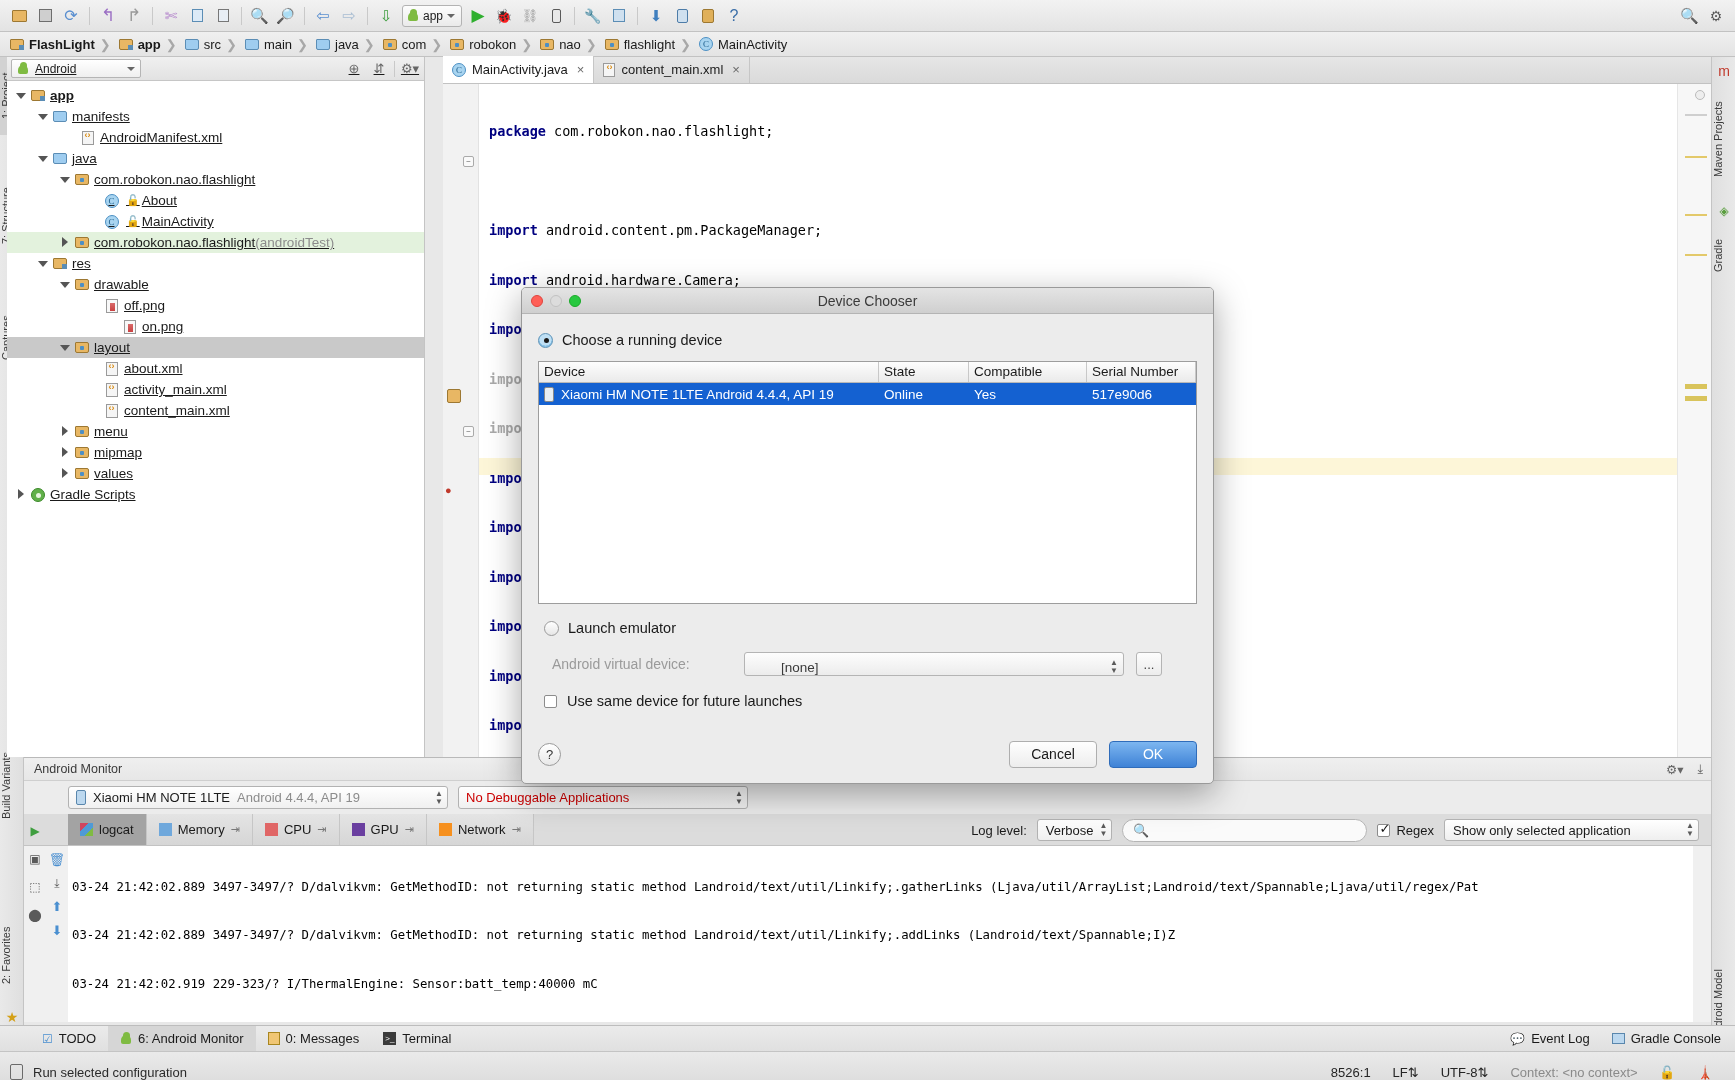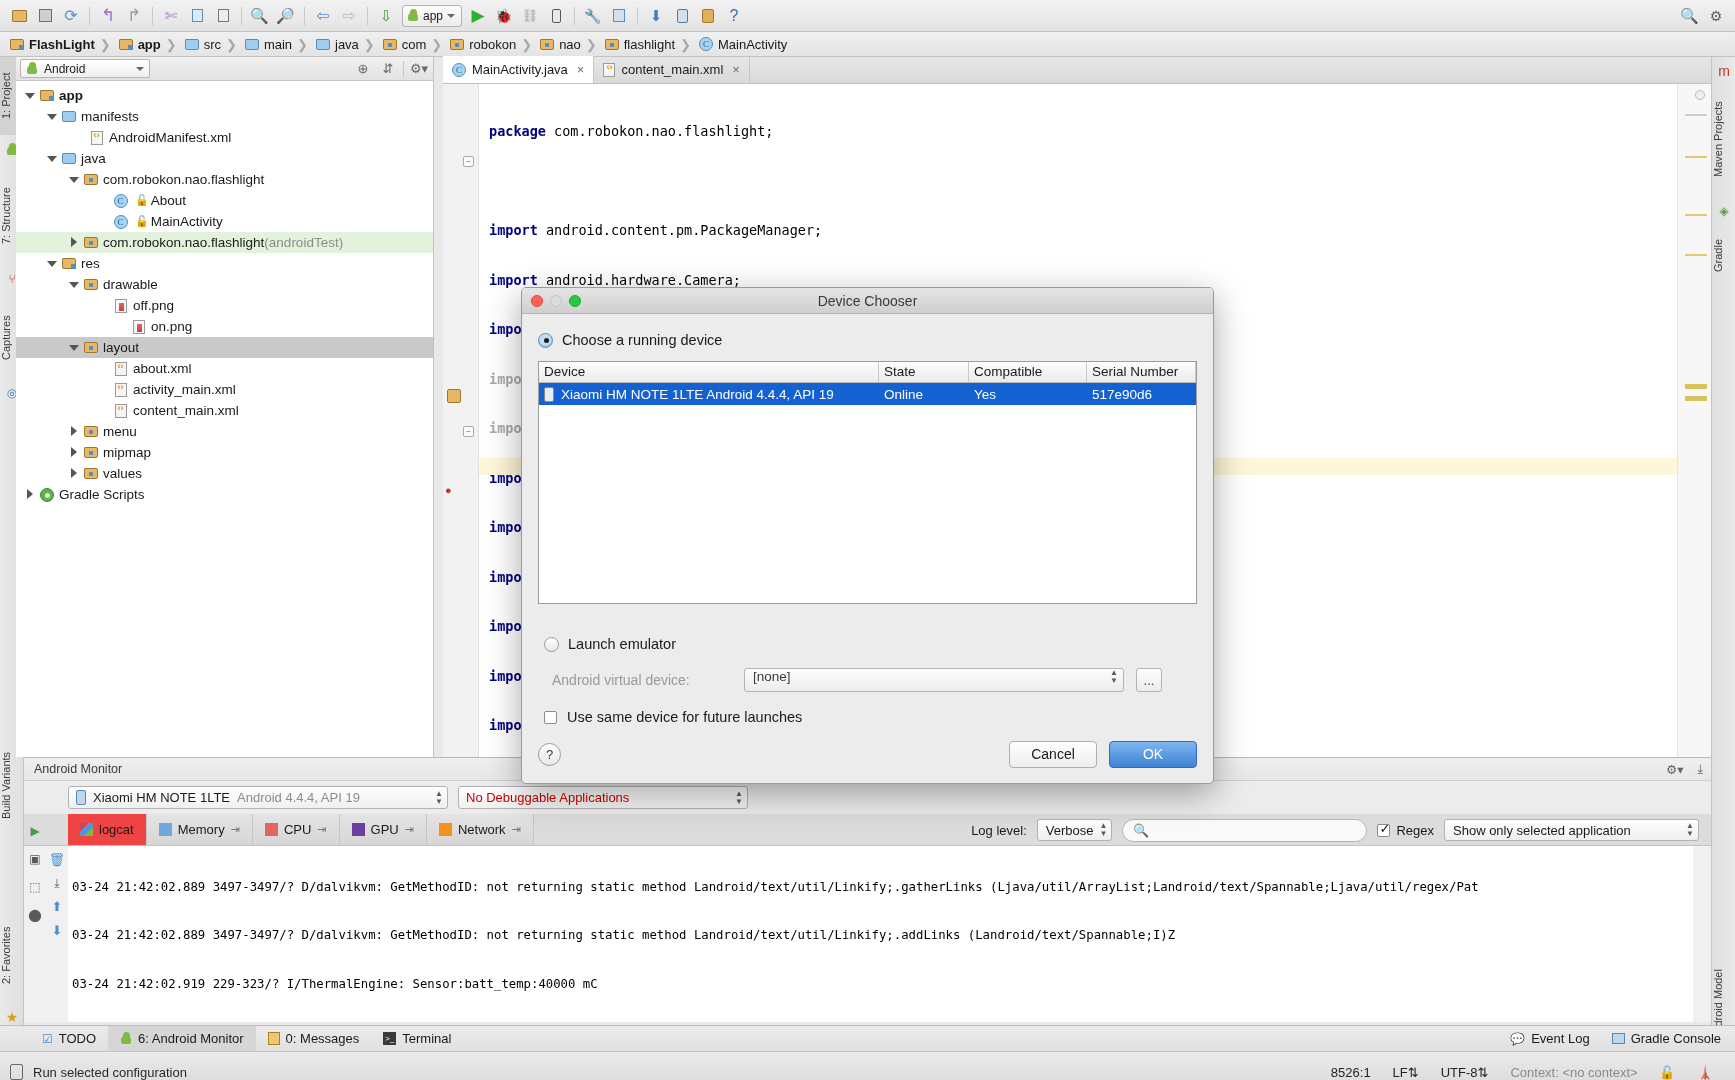--- a/index.html
+++ b/index.html
@@ -97,22 +97,22 @@
 
   
   .rightstrip {
     position: absolute; right: 0; top: 57px; width: 24px; height: 1008px;
     background: linear-gradient(90deg,#dfdfdf,#e9e9e9);
     border-left: 1px solid #c4c4c4;
   }
 
   
   .projpanel {
-    position: absolute; left: 16px; top: 57px; width: 418px; height: 700px;
-    background: #fff; border-right: 1px solid #c4c4c4;
+    position: absolute; left: 7px; top: 57px; width: 418px; height: 700px;
+    background: #fff; border-right: 1px solid #c4c4c4; text-decoration: underline;
   }
   .proj-header {
     height: 24px; background: linear-gradient(#f0f0f0,#e2e2e2);
     border-bottom: 1px solid #c6c6c6; display: flex; align-items: center;
     padding: 0 4px; gap: 5px;
   }
   .proj-combo {
     display: flex; align-items: center; gap: 6px; height: 19px;
     border: 1px solid #b5b5b5; border-radius: 2px; background: linear-gradient(#fff,#efefef);
     padding: 0 5px; font-size: 12px; min-width: 130px;
@@ -170,21 +170,21 @@
 
   
   .monitor { position: absolute; left: 24px; top: 757px; right: 24px; height: 265px; background: #f0f0f0; border-top: 1px solid #b9b9b9; }
   .mon-title { height: 23px; display: flex; align-items: center; justify-content: space-between; padding: 0 8px 0 10px; font-size: 12.5px; color: #3a3a3a; background: linear-gradient(#efefef,#e7e7e7); border-bottom: 1px solid #cfcfcf; }
   .mon-row1 { height: 33px; display: flex; align-items: center; gap: 10px; padding: 0 10px 0 44px; background: #ececec; }
   .dev-combo { display: flex; align-items: center; gap: 7px; height: 23px; border: 1px solid #b2b2b2; border-radius: 3px; background: linear-gradient(#fff,#f0f0f0); padding: 0 4px 0 7px; font-size: 13px; min-width: 380px; justify-content: space-between; }
   .phone-ico { width: 10px; height: 15px; border: 1px solid #5a87ad; border-radius: 2px; background: #bcd8ef; display: inline-block; }
   .stepper { display: inline-block; font-size: 8px; line-height: 8px; color: #5a5a5a; text-align: center; }
   .mon-tabs { height: 32px; display: flex; align-items: stretch; padding-left: 44px; background: #dcdcdc; border-bottom: 1px solid #c3c3c3; }
   .mtab { display: flex; align-items: center; gap: 6px; padding: 0 12px; font-size: 13px; border-right: 1px solid #c6c6c6; background: linear-gradient(#e4e4e4,#d6d6d6); }
-  .mtab.active { background: #ef4444; }
+  .mtab.active { background: #a3a3a3; }
   .sq { width: 13px; height: 13px; display: inline-block; }
   .mon-filterbar { position: absolute; right: 0; top: 56px; height: 32px; display: flex; align-items: center; gap: 10px; padding-right: 12px; font-size: 13px; }
   .combo-sm { display: flex; align-items: center; gap: 6px; height: 22px; border: 1px solid #b2b2b2; border-radius: 3px; background: linear-gradient(#fff,#efefef); padding: 0 4px 0 8px; font-size: 13px; }
   .searchbox { display: flex; align-items: center; gap: 6px; height: 23px; width: 245px; border: 1px solid #b5b5b5; border-radius: 12px; background: #fafafa; padding: 0 10px; color: #777; }
   .cbx { width: 13px; height: 13px; border: 1px solid #8c8c8c; background: #fff; border-radius: 2px; display: inline-block; position: relative; }
   .cbx.on:after { content: "✓"; position: absolute; left: 1px; top: -4px; font-size: 13px; color: #111; }
   .logarea { position: absolute; left: 44px; right: 18px; top: 88px; bottom: 0; background: #fff; font-family: "DejaVu Sans Mono", monospace; font-size: 12.3px; line-height: 16.3px; overflow: hidden; white-space: pre; padding-left: 4px; color: #000; }
   .logtools { position: absolute; left: 22px; top: 88px; width: 22px; bottom: 0; display: flex; flex-direction: column; align-items: center; gap: 9px; padding-top: 6px; }
   .logside { position: absolute; left: 0; top: 60px; width: 22px; bottom: 0; display: flex; flex-direction: column; align-items: center; gap: 14px; padding-top: 6px; }
 
@@ -225,23 +225,23 @@
   .devtable { margin-top: 13px; border: 1px solid #9d9d9d; background: #fff; height: 243px; }
   .th { display: flex; height: 21px; background: linear-gradient(#fdfdfd,#eaeaea); border-bottom: 1px solid #b8b8b8; font-size: 13.5px; }
   .th > div { padding: 2px 5px; border-right: 1px solid #c8c8c8; }
   .tr { display: flex; height: 22px; align-items: center; font-size: 13.5px; }
   .tr.selected { background: #1461d1; color: #fff; }
   .tr > div { padding: 0 5px; height: 22px; display: flex; align-items: center; }
   .c-dev { width: 340px; }
   .c-state { width: 90px; }
   .c-compat { width: 118px; }
   .c-serial { flex: 1; }
-  .dlg-lower { padding: 16px 16px 0 22px; margin-top: 16px; }
+  .dlg-lower { padding: 16px 16px 0 22px; }
   .lbl-dim { color: #9a9a9a; }
-  .avd-combo { display: flex; align-items: flex-start; justify-content: space-between; height: 24px; width: 380px; border: 1px solid #b4b4b4; border-radius: 3px; background: linear-gradient(#fdfdfd,#ececec); padding: 0 5px 0 8px; font-size: 13.5px; color: #3a3a3a; }
+  .avd-combo { display: flex; align-items: flex-end; justify-content: space-between; height: 24px; width: 380px; border: 1px solid #b4b4b4; border-radius: 3px; background: linear-gradient(#fdfdfd,#ececec); padding: 0 5px 0 36px; font-size: 13.5px; color: #3a3a3a; }
   .ellipsis-btn { width: 26px; height: 24px; border: 1px solid #b4b4b4; border-radius: 3px; background: linear-gradient(#fdfdfd,#ececec); display: flex; align-items: center; justify-content: center; font-size: 13px; color: #444; }
   .dlg-footer { position: absolute; left: 0; right: 0; bottom: 0; height: 58px; display: flex; align-items: center; padding: 0 16px; }
   .help-btn { width: 23px; height: 23px; border-radius: 50%; border: 1px solid #9a9a9a; background: linear-gradient(#fff,#e8e8e8); display: flex; align-items: center; justify-content: center; font-size: 13px; color: #333; }
   .btn { height: 27px; min-width: 88px; border: 1px solid #aeaeae; border-radius: 4px; background: linear-gradient(#fefefe,#ededed); display: flex; align-items: center; justify-content: center; font-size: 14px; color: #1a1a1a; }
   .btn.primary { background: linear-gradient(#7db6f0,#3e82d6); border-color: #2f6cba; color: #fff; }
 </style>
 </head>
 <body>
 
 <div id="root">

